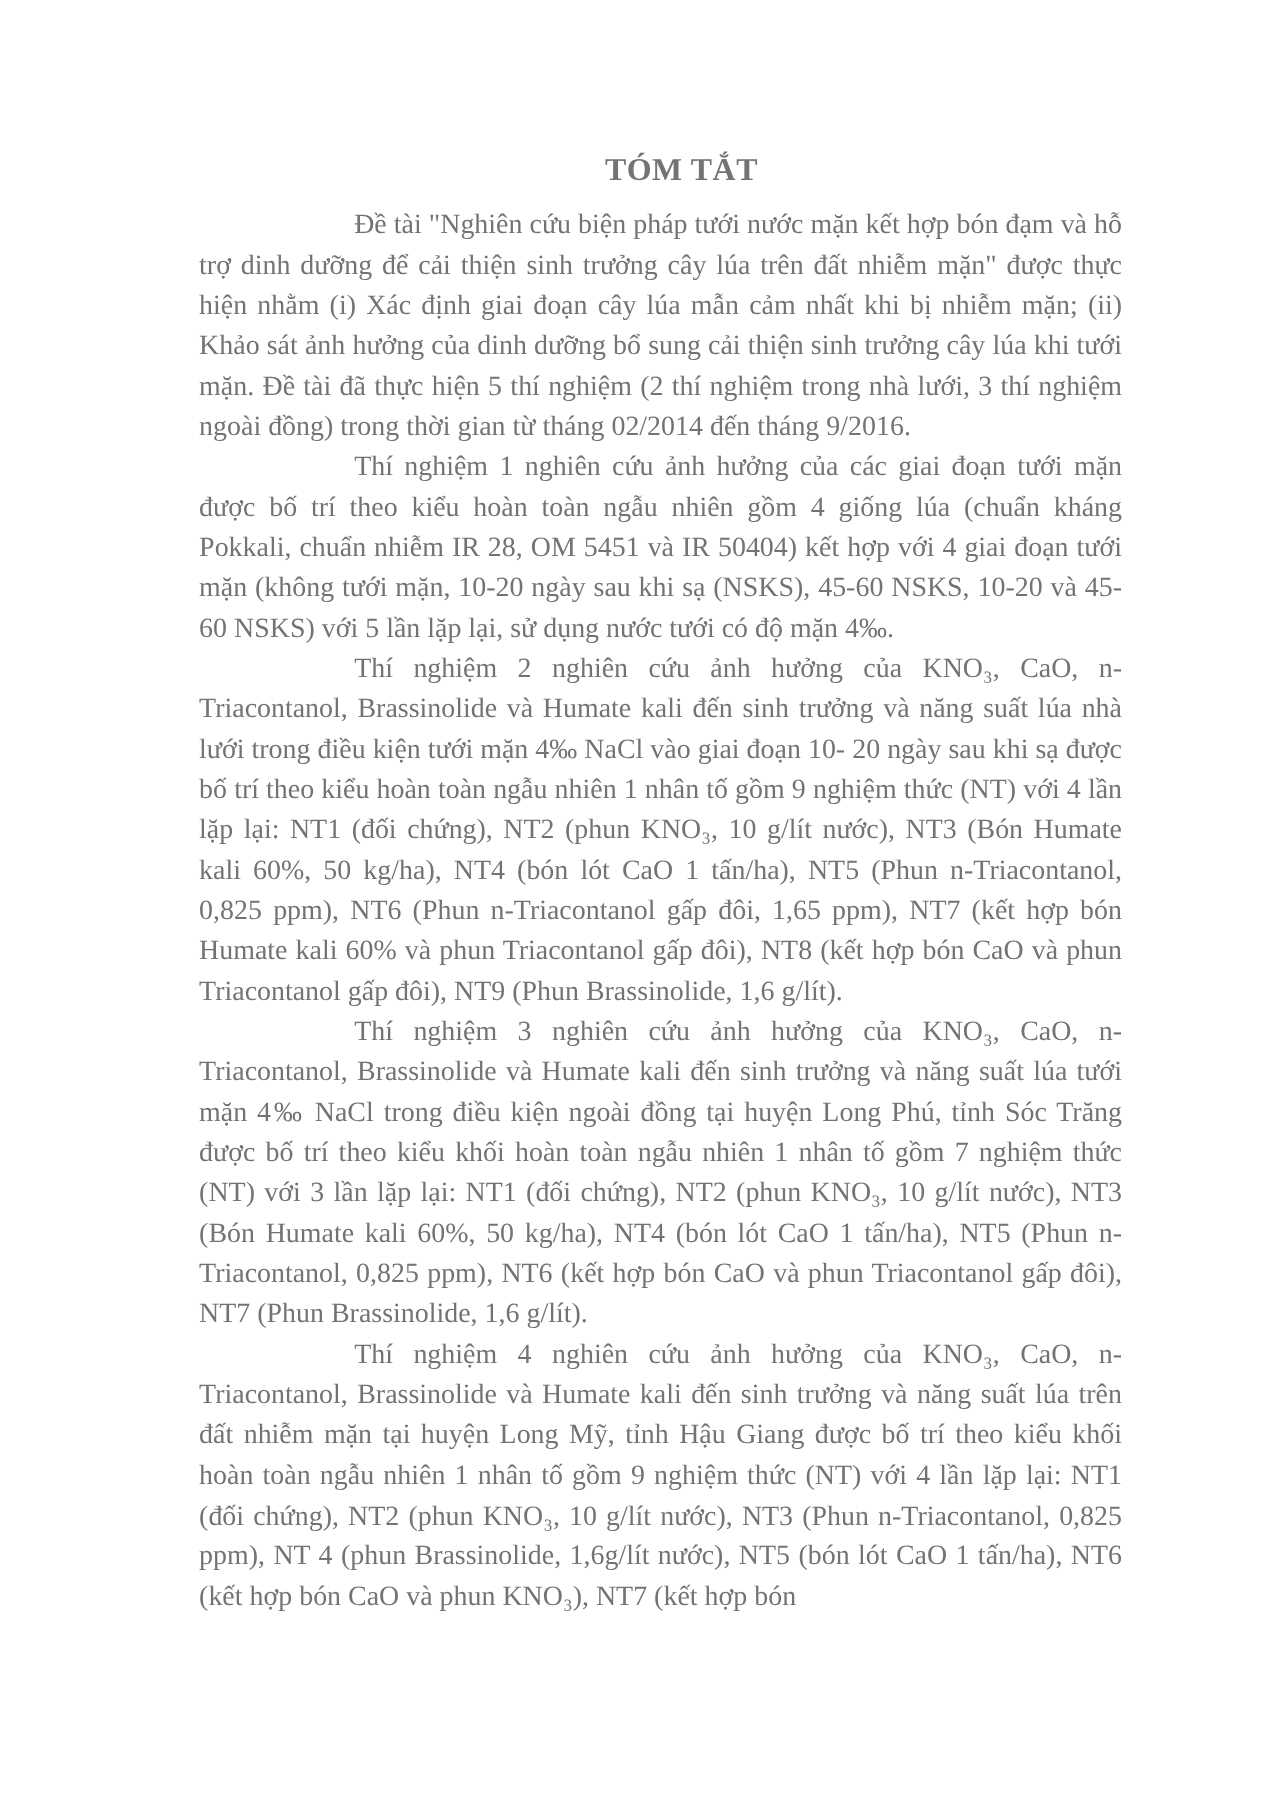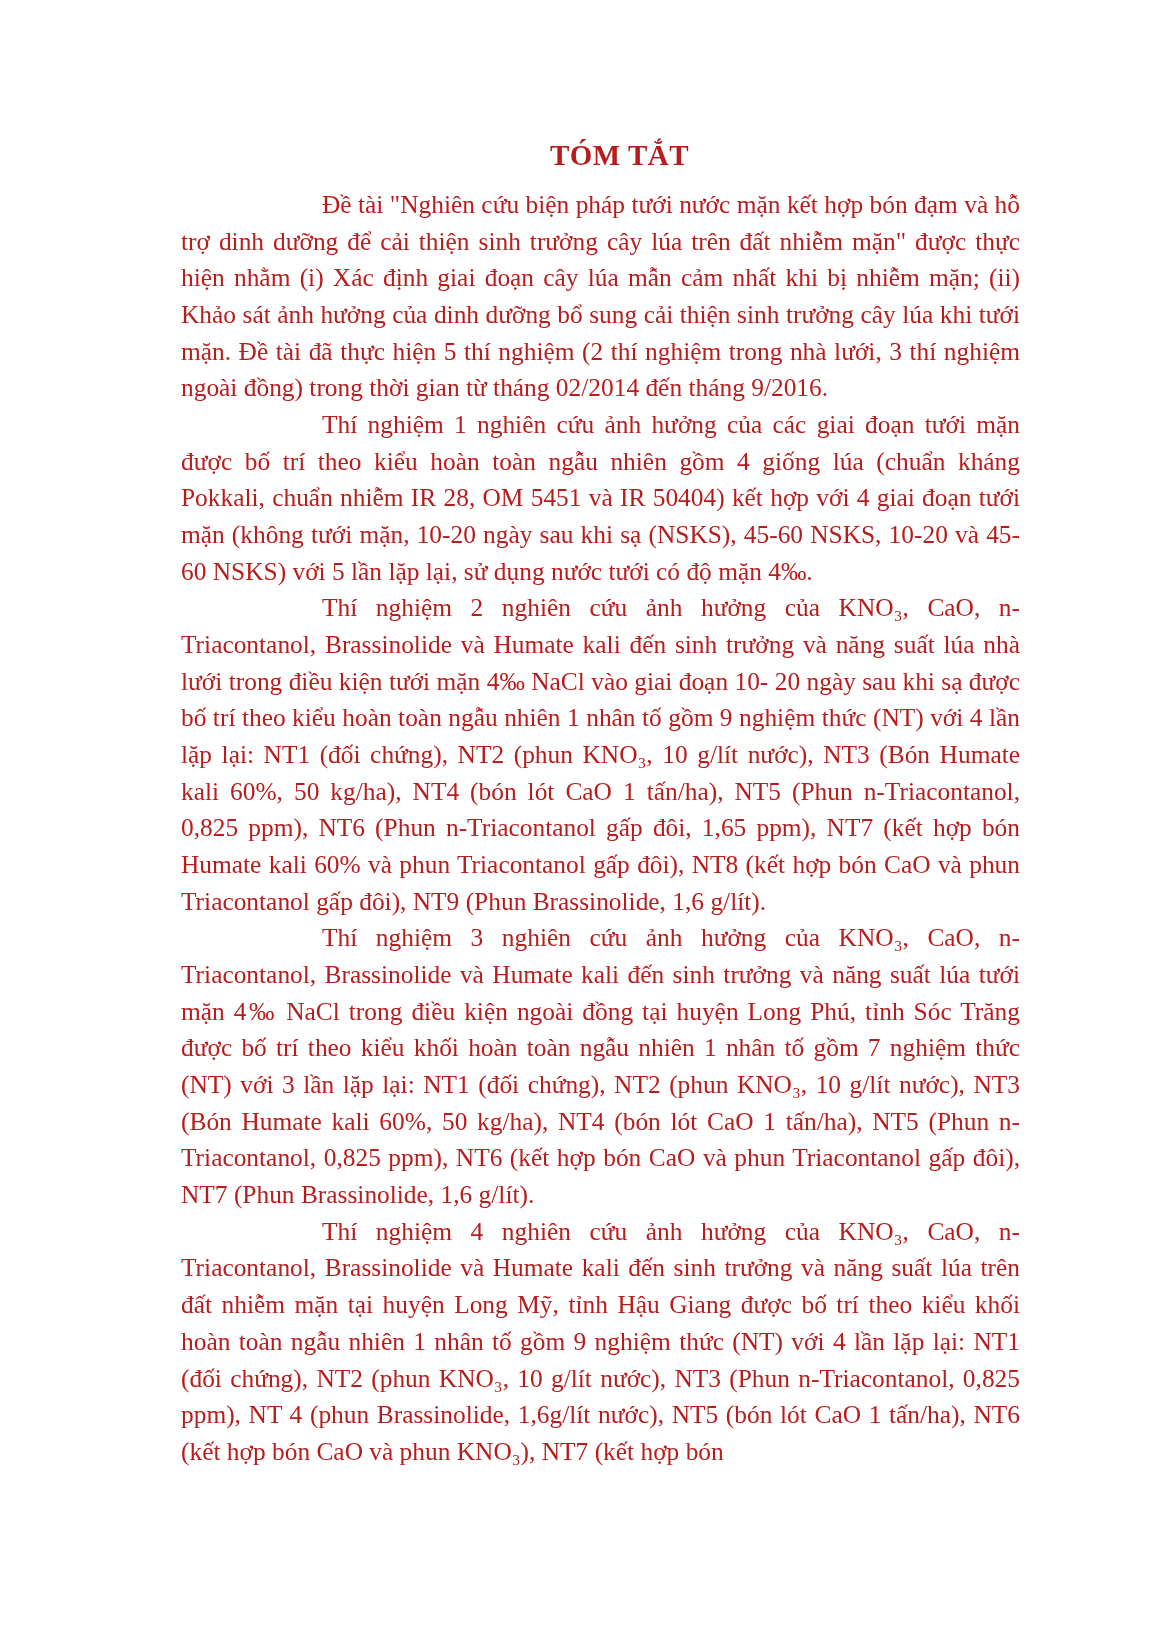--- a/index.html
+++ b/index.html
@@ -9,21 +9,21 @@
   body {
     width: 1158px;
     height: 1637px;
     background: #ffffff;
   }
   .page {
     position: relative;
     width: 1158px;
     height: 1561px;
     background: #ffffff;
-    color: #b91c1c;
+    color: #737373;
     font-family: "Liberation Serif", "DejaVu Serif", serif;
     overflow: hidden;
   }
   .content {
     position: absolute;
     left: 181px;
     top: 137px;
     width: 839px;
   }
   .title {

